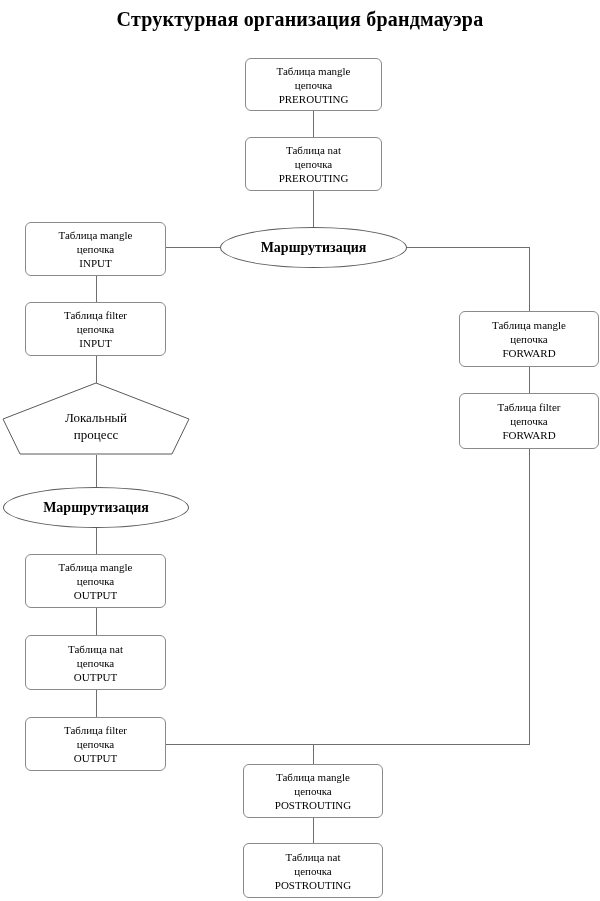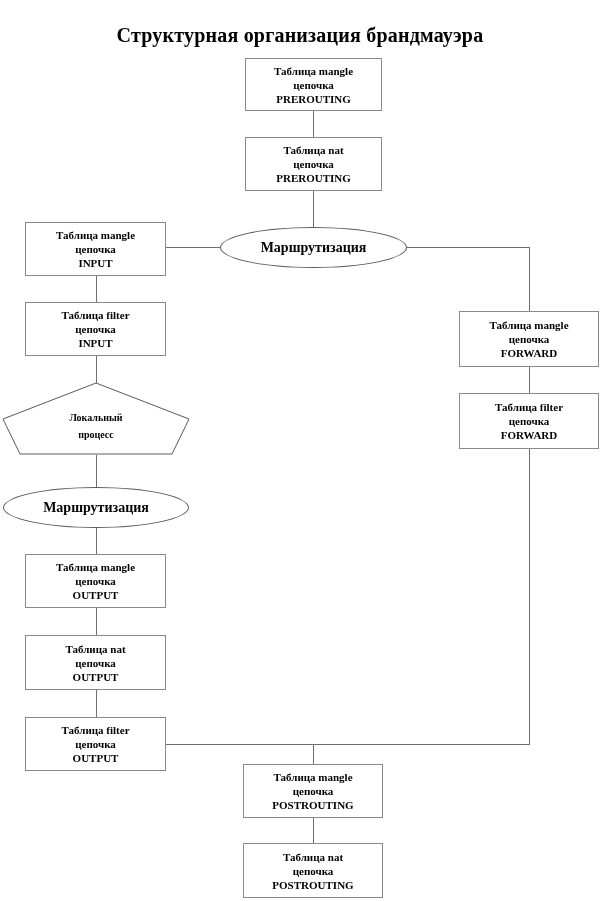--- a/index.html
+++ b/index.html
@@ -14,59 +14,60 @@
   #page {
     position: relative;
     width: 600px;
     height: 901px;
     overflow: hidden;
     background: #ffffff;
   }
   #title {
     position: absolute;
     left: 0;
-    top: 16px;
+    top: 0;
     width: 600px;
     text-align: center;
     font-size: 20px;
     font-weight: bold;
     letter-spacing: 0.2px;
     line-height: 28px;
     padding-top: 5px;
     box-sizing: border-box;
   }
   .node {
     position: absolute;
     box-sizing: border-box;
     display: flex;
     flex-direction: column;
     align-items: center;
     justify-content: center;
     text-align: center;
-    font-weight: bold;
+    font-weight: normal;
     font-size: 11px;
     line-height: 14px;
     background: #ffffff;
     z-index: 3;
+    border-radius: 6px;
   }
   .box {
     border: 1px solid #8a8a8a;
   }
   .node .ln { display: block; white-space: nowrap; }
   .ellipse {
     border: 1px solid #5a5a5a;
     border-radius: 50%;
     font-size: 14px;
     font-weight: bold;
     line-height: 16px;
     font-family: Liberation Serif, serif;
   }
   .pentagon {
     background: transparent;
-    font-size: 10px;
+    font-size: 13px;
     line-height: 17px;
     border: none;
   }
   .pentagon svg {
     position: absolute;
     left: 0;
     top: 0;
   }
   .pentagon .ptext {
     position: relative;

